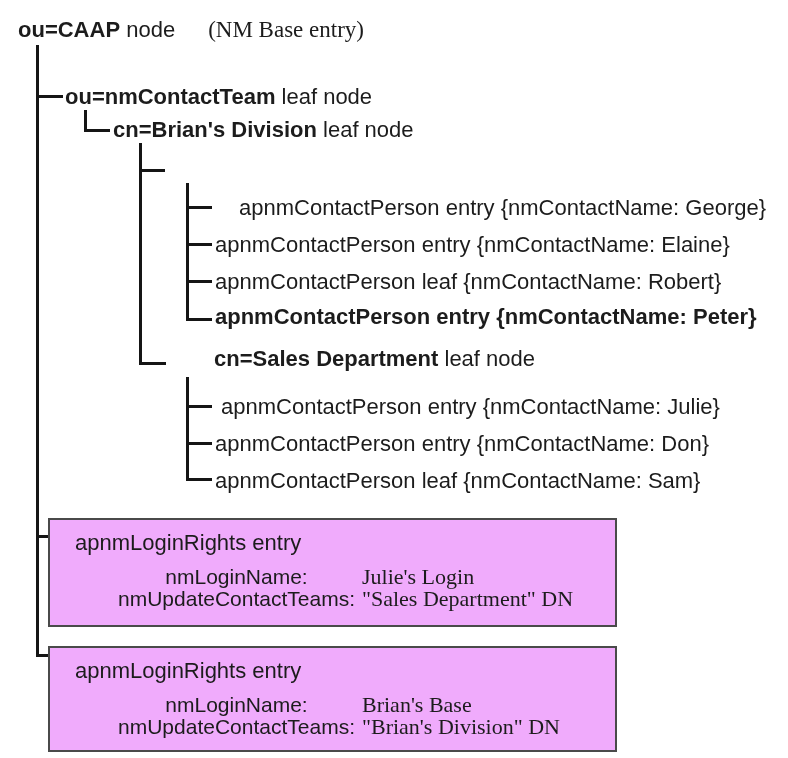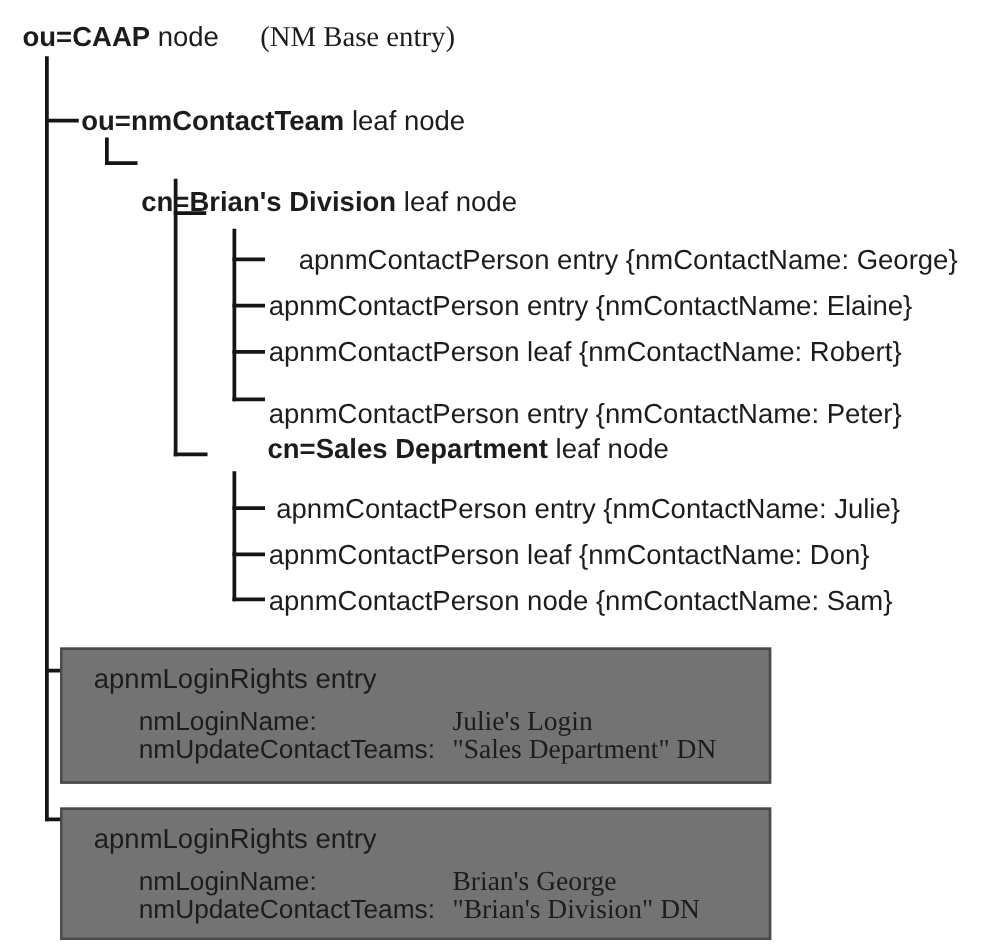--- a/index.html
+++ b/index.html
@@ -22,37 +22,38 @@
   .note{
     font-family:"Liberation Serif","DejaVu Serif",serif;
     font-size:23px;
     margin-left:33px;
   }
   .vline{position:absolute;width:3px;background:#151515;}
   .hline{position:absolute;height:3px;background:#151515;}
   .lrbox{
     position:absolute;
     left:48px;width:569px;
-    background:#737373;
+    background:#f0abfc;
     border:2px solid #4a4a4a;
     box-sizing:border-box;
   }
   .lrbox .boxtitle{
     position:absolute;left:25px;top:11px;
     font-size:22px;line-height:24px;white-space:nowrap;
   }
   .lrbox .fields{
     position:absolute;left:61px;top:46px;
   }
   .field{white-space:nowrap;height:22px;}
   .fname{
     display:inline-block;
     width:251px;
     font-size:21px;line-height:22px;
     vertical-align:baseline;
+    text-align:center;
   }
   .fval{
     font-size:22px;line-height:22px;
   }
 </style>
 </head>
 <body>
 
 <div id="canvas">
 
@@ -81,55 +82,55 @@
   <div class="hline" style="left:36px;top:654px;width:14px;"></div>
 
   <div class="row" style="left:18px;top:19px;">
     <span class="b">ou=CAAP</span><span> node</span><span class="note">(NM Base entry)</span>
   </div>
 
   <div class="row" style="left:65px;top:86px;">
     <span class="b">ou=nmContactTeam</span><span> leaf node</span>
   </div>
 
-  <div class="row" style="left:113px;top:119px;margin-top:32px;">
+  <div class="row" style="left:113px;top:119px;">
     <span class="b">cn=Brian's Division</span><span> leaf node</span>
   </div>
 
 
   <div class="row" style="left:215px;top:197px;margin-left:24px;">apnmContactPerson entry {nmContactName: George}</div>
   <div class="row" style="left:215px;top:234px;">apnmContactPerson entry {nmContactName: Elaine}</div>
   <div class="row" style="left:215px;top:271px;">apnmContactPerson leaf {nmContactName: Robert}</div>
-  <div class="row" style="left:215px;top:320px;">apnmContactPerson entry {nmContactName: Peter}</div>
+  <div class="row" style="left:215px;top:306px;font-weight:bold;">apnmContactPerson entry {nmContactName: Peter}</div>
 
   <div class="row" style="left:167px;top:348px;margin-left:47px;">
     <span class="b">cn=Sales Department</span><span> leaf node</span>
   </div>
 
   <div class="row" style="left:221px;top:396px;">apnmContactPerson entry {nmContactName: Julie}</div>
-  <div class="row" style="left:215px;top:433px;">apnmContactPerson leaf {nmContactName: Don}</div>
-  <div class="row" style="left:215px;top:470px;">apnmContactPerson node {nmContactName: Sam}</div>
+  <div class="row" style="left:215px;top:433px;">apnmContactPerson entry {nmContactName: Don}</div>
+  <div class="row" style="left:215px;top:470px;">apnmContactPerson leaf {nmContactName: Sam}</div>
 
   <div class="lrbox" style="top:518px;height:109px;">
     <div class="boxtitle">apnmLoginRights entry</div>
     <div class="fields">
       <div class="field">
         <span class="fname">nmLoginName:</span><span class="fval serif">Julie's Login</span>
       </div>
       <div class="field">
         <span class="fname">nmUpdateContactTeams:</span><span class="fval serif">"Sales Department" DN</span>
       </div>
     </div>
   </div>
 
   <div class="lrbox" style="top:646px;height:106px;">
     <div class="boxtitle">apnmLoginRights entry</div>
     <div class="fields">
       <div class="field">
-        <span class="fname">nmLoginName:</span><span class="fval serif">Brian's George</span>
+        <span class="fname">nmLoginName:</span><span class="fval serif">Brian's Base</span>
       </div>
       <div class="field">
         <span class="fname">nmUpdateContactTeams:</span><span class="fval serif">"Brian's Division" DN</span>
       </div>
     </div>
   </div>
 
 </div>
 
 </body></html>

